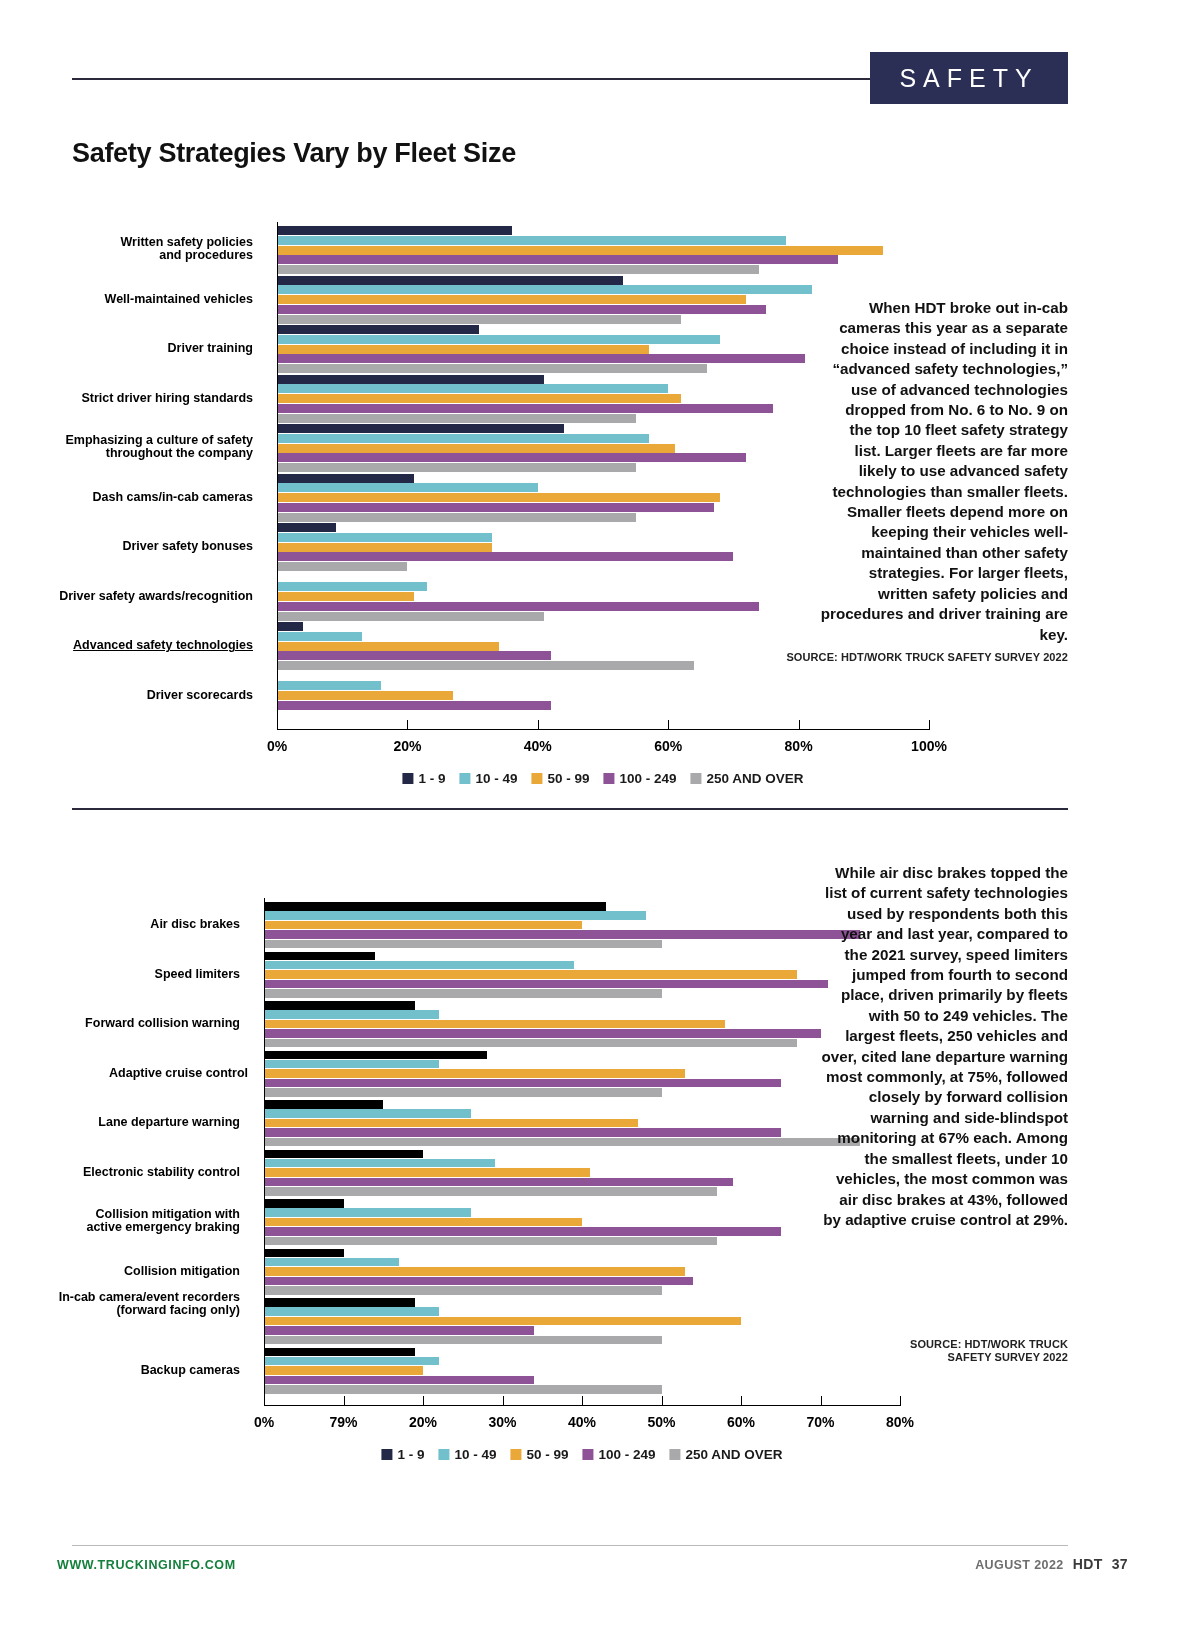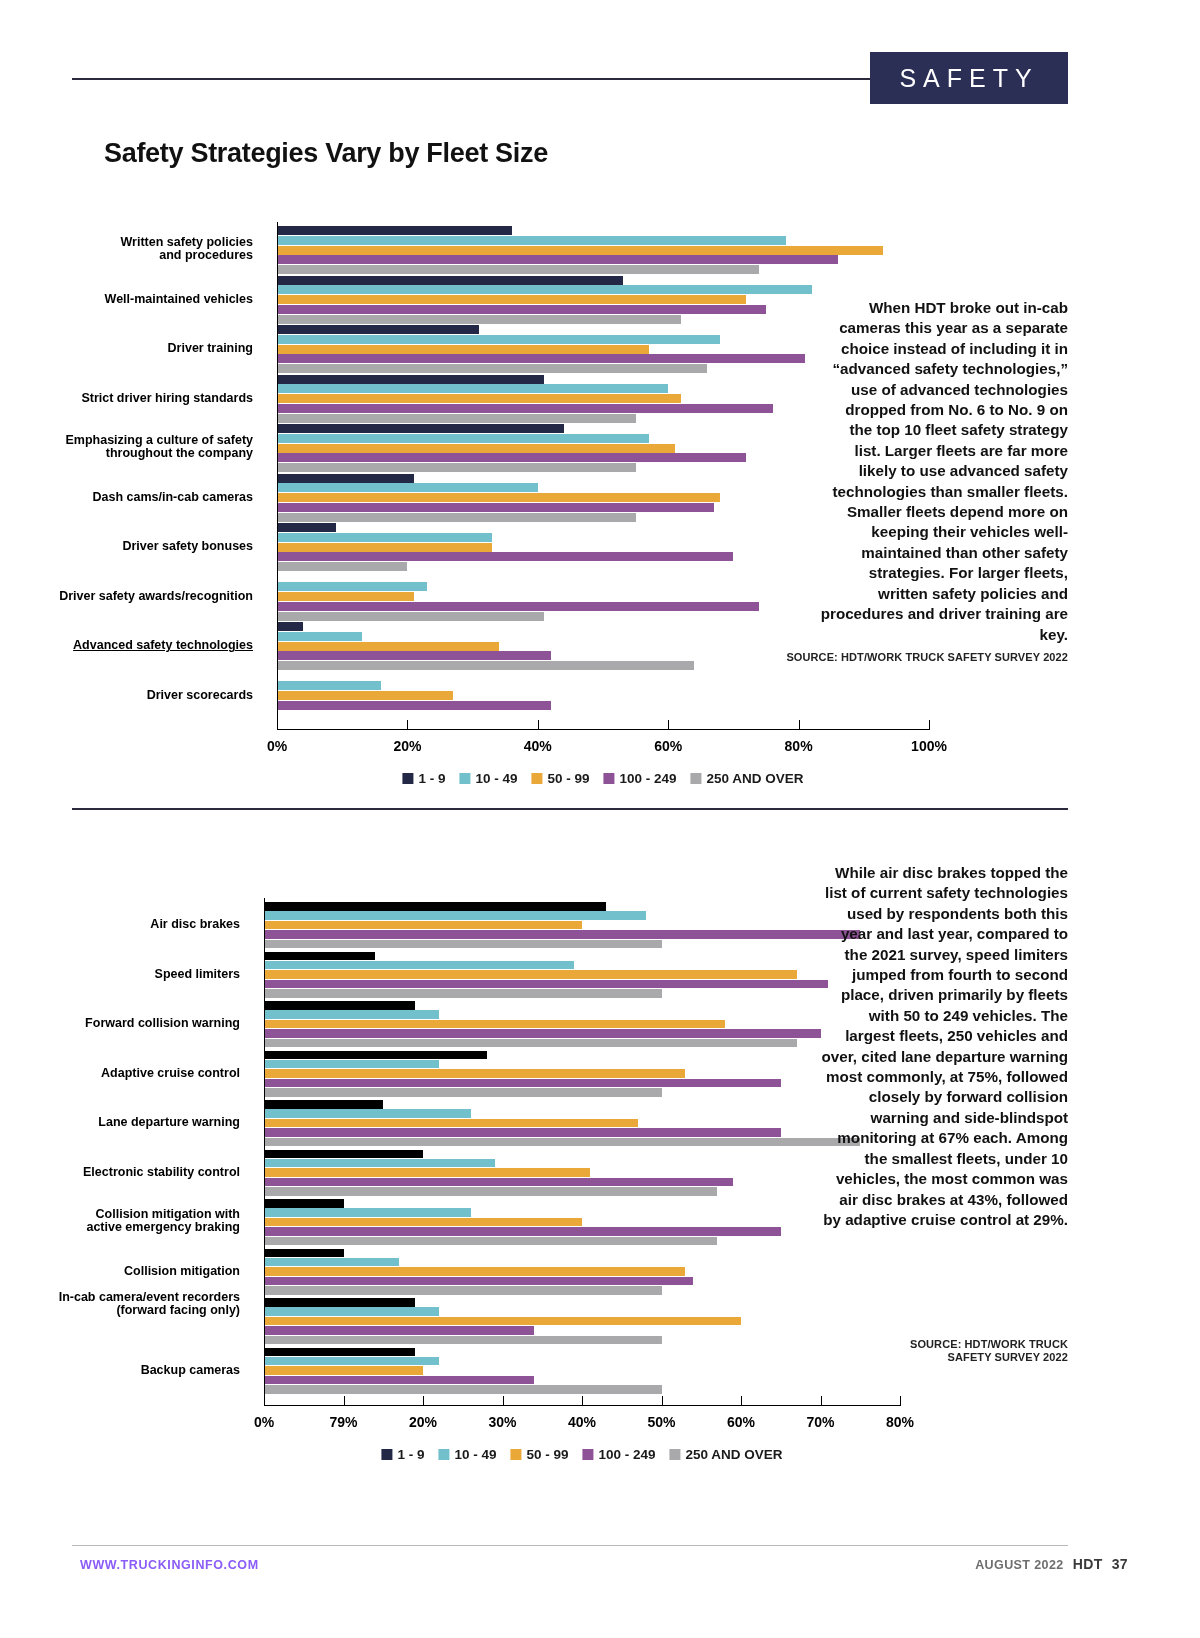--- a/index.html
+++ b/index.html
@@ -67,41 +67,41 @@
     position:absolute; text-align:right;
     font-size:11px; font-weight:bold; color:#222; letter-spacing:0.1px;
     line-height:13px; white-space:pre-line;
   }
 
   .divider { position:absolute; left:72px; width:996px; height:2px; background:#2a2a3c; }
 
   
   .footer-rule { position:absolute; left:72px; top:1545px; width:996px; height:1px; background:#b9b9b9; }
   .footer-left {
-    position:absolute; left:80px; top:1558px;
-    font-size:12.5px; font-weight:bold; color:#8b5cf6; letter-spacing:0.6px;
+    position:absolute; left:57px; top:1558px;
+    font-size:12.5px; font-weight:bold; color:#15803d; letter-spacing:0.6px;
   }
   .footer-right {
     position:absolute; right:72px; top:1556px;
     font-size:12.5px; font-weight:bold; color:#6e6e6e; letter-spacing:0.4px;
     display:flex; align-items:baseline; gap:9px;
   }
   .footer-hdt { font-size:14px; color:#3a3a3a; font-weight:bold; }
   .footer-pg { font-size:14px; color:#3a3a3a; font-weight:bold; }
 </style>
 </head>
 <body>
 
 <div class="page-header">
   <div class="hdr-rule"></div>
   <div class="hdr-badge">SAFETY</div>
 </div>
 
 <div class="section" id="sec1" style="top:138px;">
-  <div style="position:absolute;left:72px;top:0;margin-left:32px;">
+  <div style="position:absolute;left:72px;top:0;">
     <div class="sec-title">Safety Strategies Vary by Fleet Size</div>
   </div>
   <div class="chart" id="chart1">
       <div class="cat-label" style="top: 98.1px; width: 265px; left: 0px; padding-right: 12px;">Written safety policies
 and procedures</div>
       <div class="bar" style="left: 277px; top: 88px; width: 234.72px; height: 9px; background: rgb(35, 40, 71);"></div>
       <div class="bar" style="left: 277px; top: 97.8px; width: 508.56px; height: 9px; background: rgb(114, 192, 204);"></div>
       <div class="bar" style="left: 277px; top: 107.6px; width: 606.36px; height: 9px; background: rgb(234, 168, 56);"></div>
       <div class="bar" style="left: 277px; top: 117.4px; width: 560.72px; height: 9px; background: rgb(142, 82, 150);"></div>
       <div class="bar" style="left: 277px; top: 127.2px; width: 482.48px; height: 9px; background: rgb(169, 169, 172);"></div>
@@ -215,21 +215,21 @@
       <div class="bar" style="left: 264px; top: 130.9px; width: 310.05px; height: 8.6px; background: rgb(114, 192, 204);"></div>
       <div class="bar" style="left: 264px; top: 140.3px; width: 532.65px; height: 8.6px; background: rgb(234, 168, 56);"></div>
       <div class="bar" style="left: 264px; top: 149.7px; width: 564.45px; height: 8.6px; background: rgb(142, 82, 150);"></div>
       <div class="bar" style="left: 264px; top: 159.1px; width: 397.5px; height: 8.6px; background: rgb(169, 169, 172);"></div>
       <div class="cat-label" style="top: 187.1px; width: 252px; left: 0px; padding-right: 12px;">Forward collision warning</div>
       <div class="bar" style="left: 264px; top: 171px; width: 151.05px; height: 8.6px; background: rgb(0, 0, 0);"></div>
       <div class="bar" style="left: 264px; top: 180.4px; width: 174.9px; height: 8.6px; background: rgb(114, 192, 204);"></div>
       <div class="bar" style="left: 264px; top: 189.8px; width: 461.1px; height: 8.6px; background: rgb(234, 168, 56);"></div>
       <div class="bar" style="left: 264px; top: 199.2px; width: 556.5px; height: 8.6px; background: rgb(142, 82, 150);"></div>
       <div class="bar" style="left: 264px; top: 208.6px; width: 532.65px; height: 8.6px; background: rgb(169, 169, 172);"></div>
-      <div class="cat-label" style="top: 236.6px; width: 252px; left: 0px; padding-right: 12px; padding-left: 40px;">Adaptive cruise control</div>
+      <div class="cat-label" style="top: 236.6px; width: 252px; left: 8px; padding-right: 12px; padding-left: 40px;">Adaptive cruise control</div>
       <div class="bar" style="left: 264px; top: 220.5px; width: 222.6px; height: 8.6px; background: rgb(0, 0, 0);"></div>
       <div class="bar" style="left: 264px; top: 229.9px; width: 174.9px; height: 8.6px; background: rgb(114, 192, 204);"></div>
       <div class="bar" style="left: 264px; top: 239.3px; width: 421.35px; height: 8.6px; background: rgb(234, 168, 56);"></div>
       <div class="bar" style="left: 264px; top: 248.7px; width: 516.75px; height: 8.6px; background: rgb(142, 82, 150);"></div>
       <div class="bar" style="left: 264px; top: 258.1px; width: 397.5px; height: 8.6px; background: rgb(169, 169, 172);"></div>
       <div class="cat-label" style="top: 286.1px; width: 252px; left: 0px; padding-right: 12px;">Lane departure warning</div>
       <div class="bar" style="left: 264px; top: 270px; width: 119.25px; height: 8.6px; background: rgb(0, 0, 0);"></div>
       <div class="bar" style="left: 264px; top: 279.4px; width: 206.7px; height: 8.6px; background: rgb(114, 192, 204);"></div>
       <div class="bar" style="left: 264px; top: 288.8px; width: 373.65px; height: 8.6px; background: rgb(234, 168, 56);"></div>
       <div class="bar" style="left: 264px; top: 298.2px; width: 516.75px; height: 8.6px; background: rgb(142, 82, 150);"></div>

